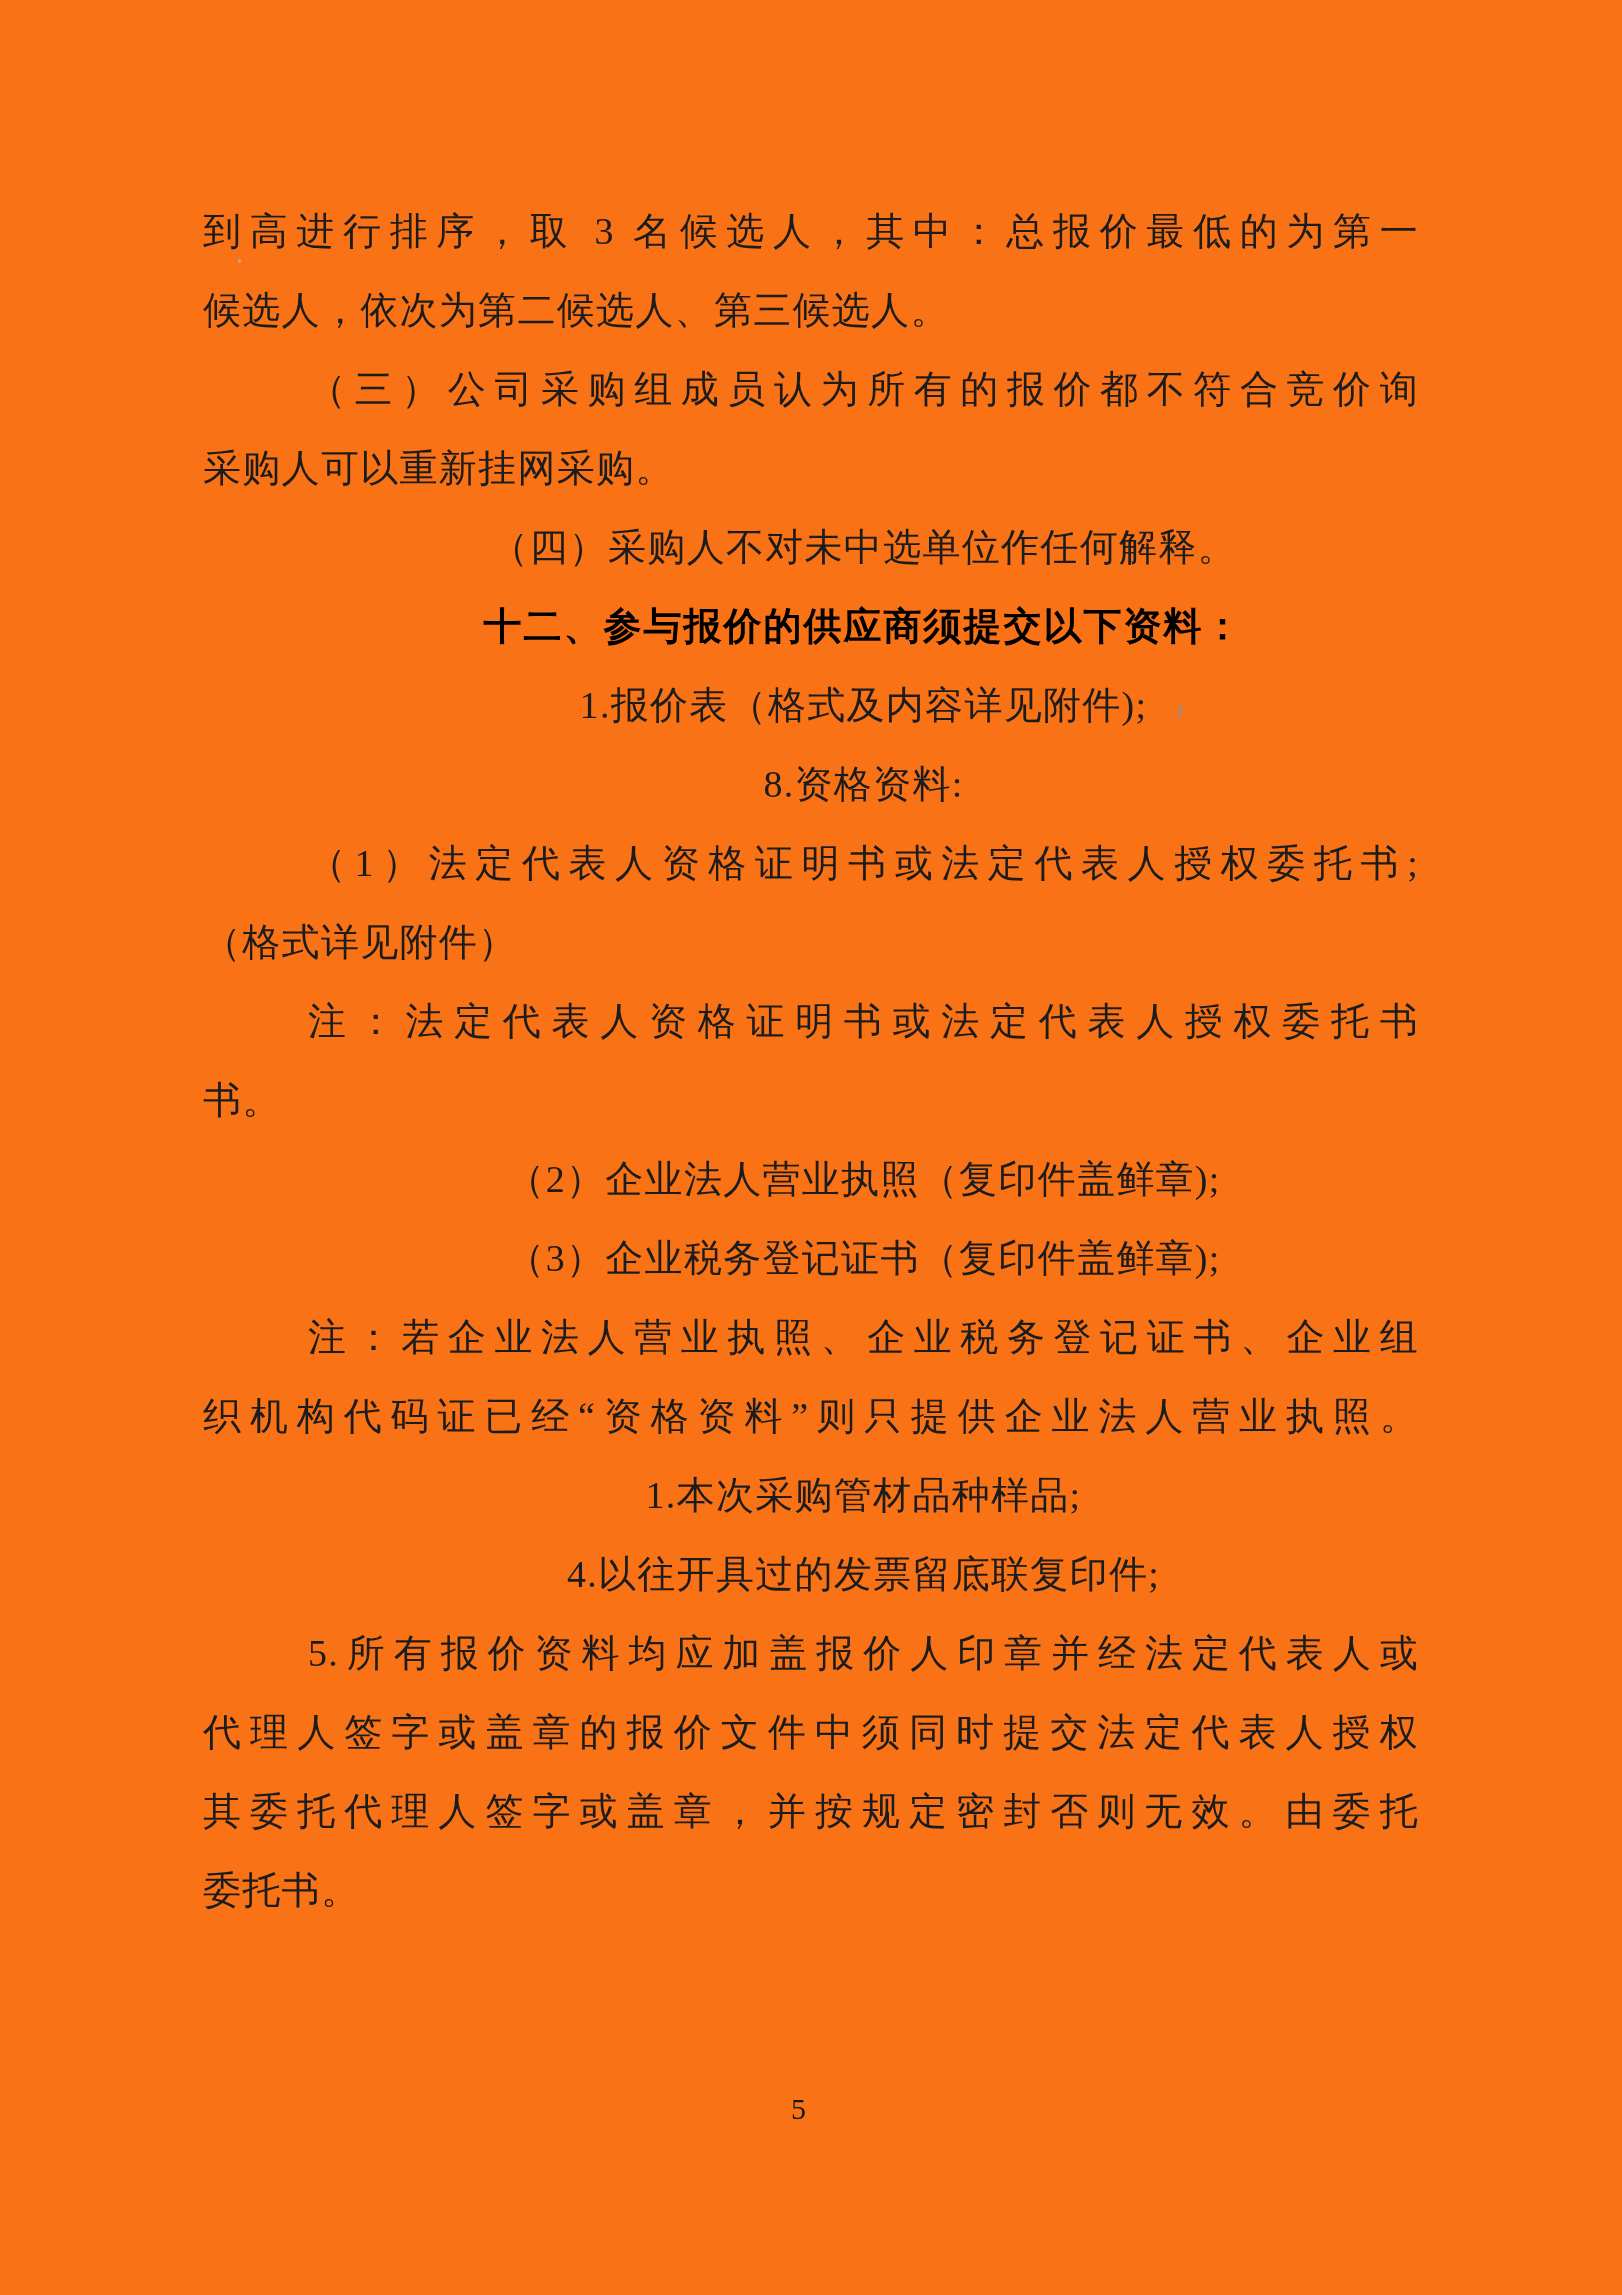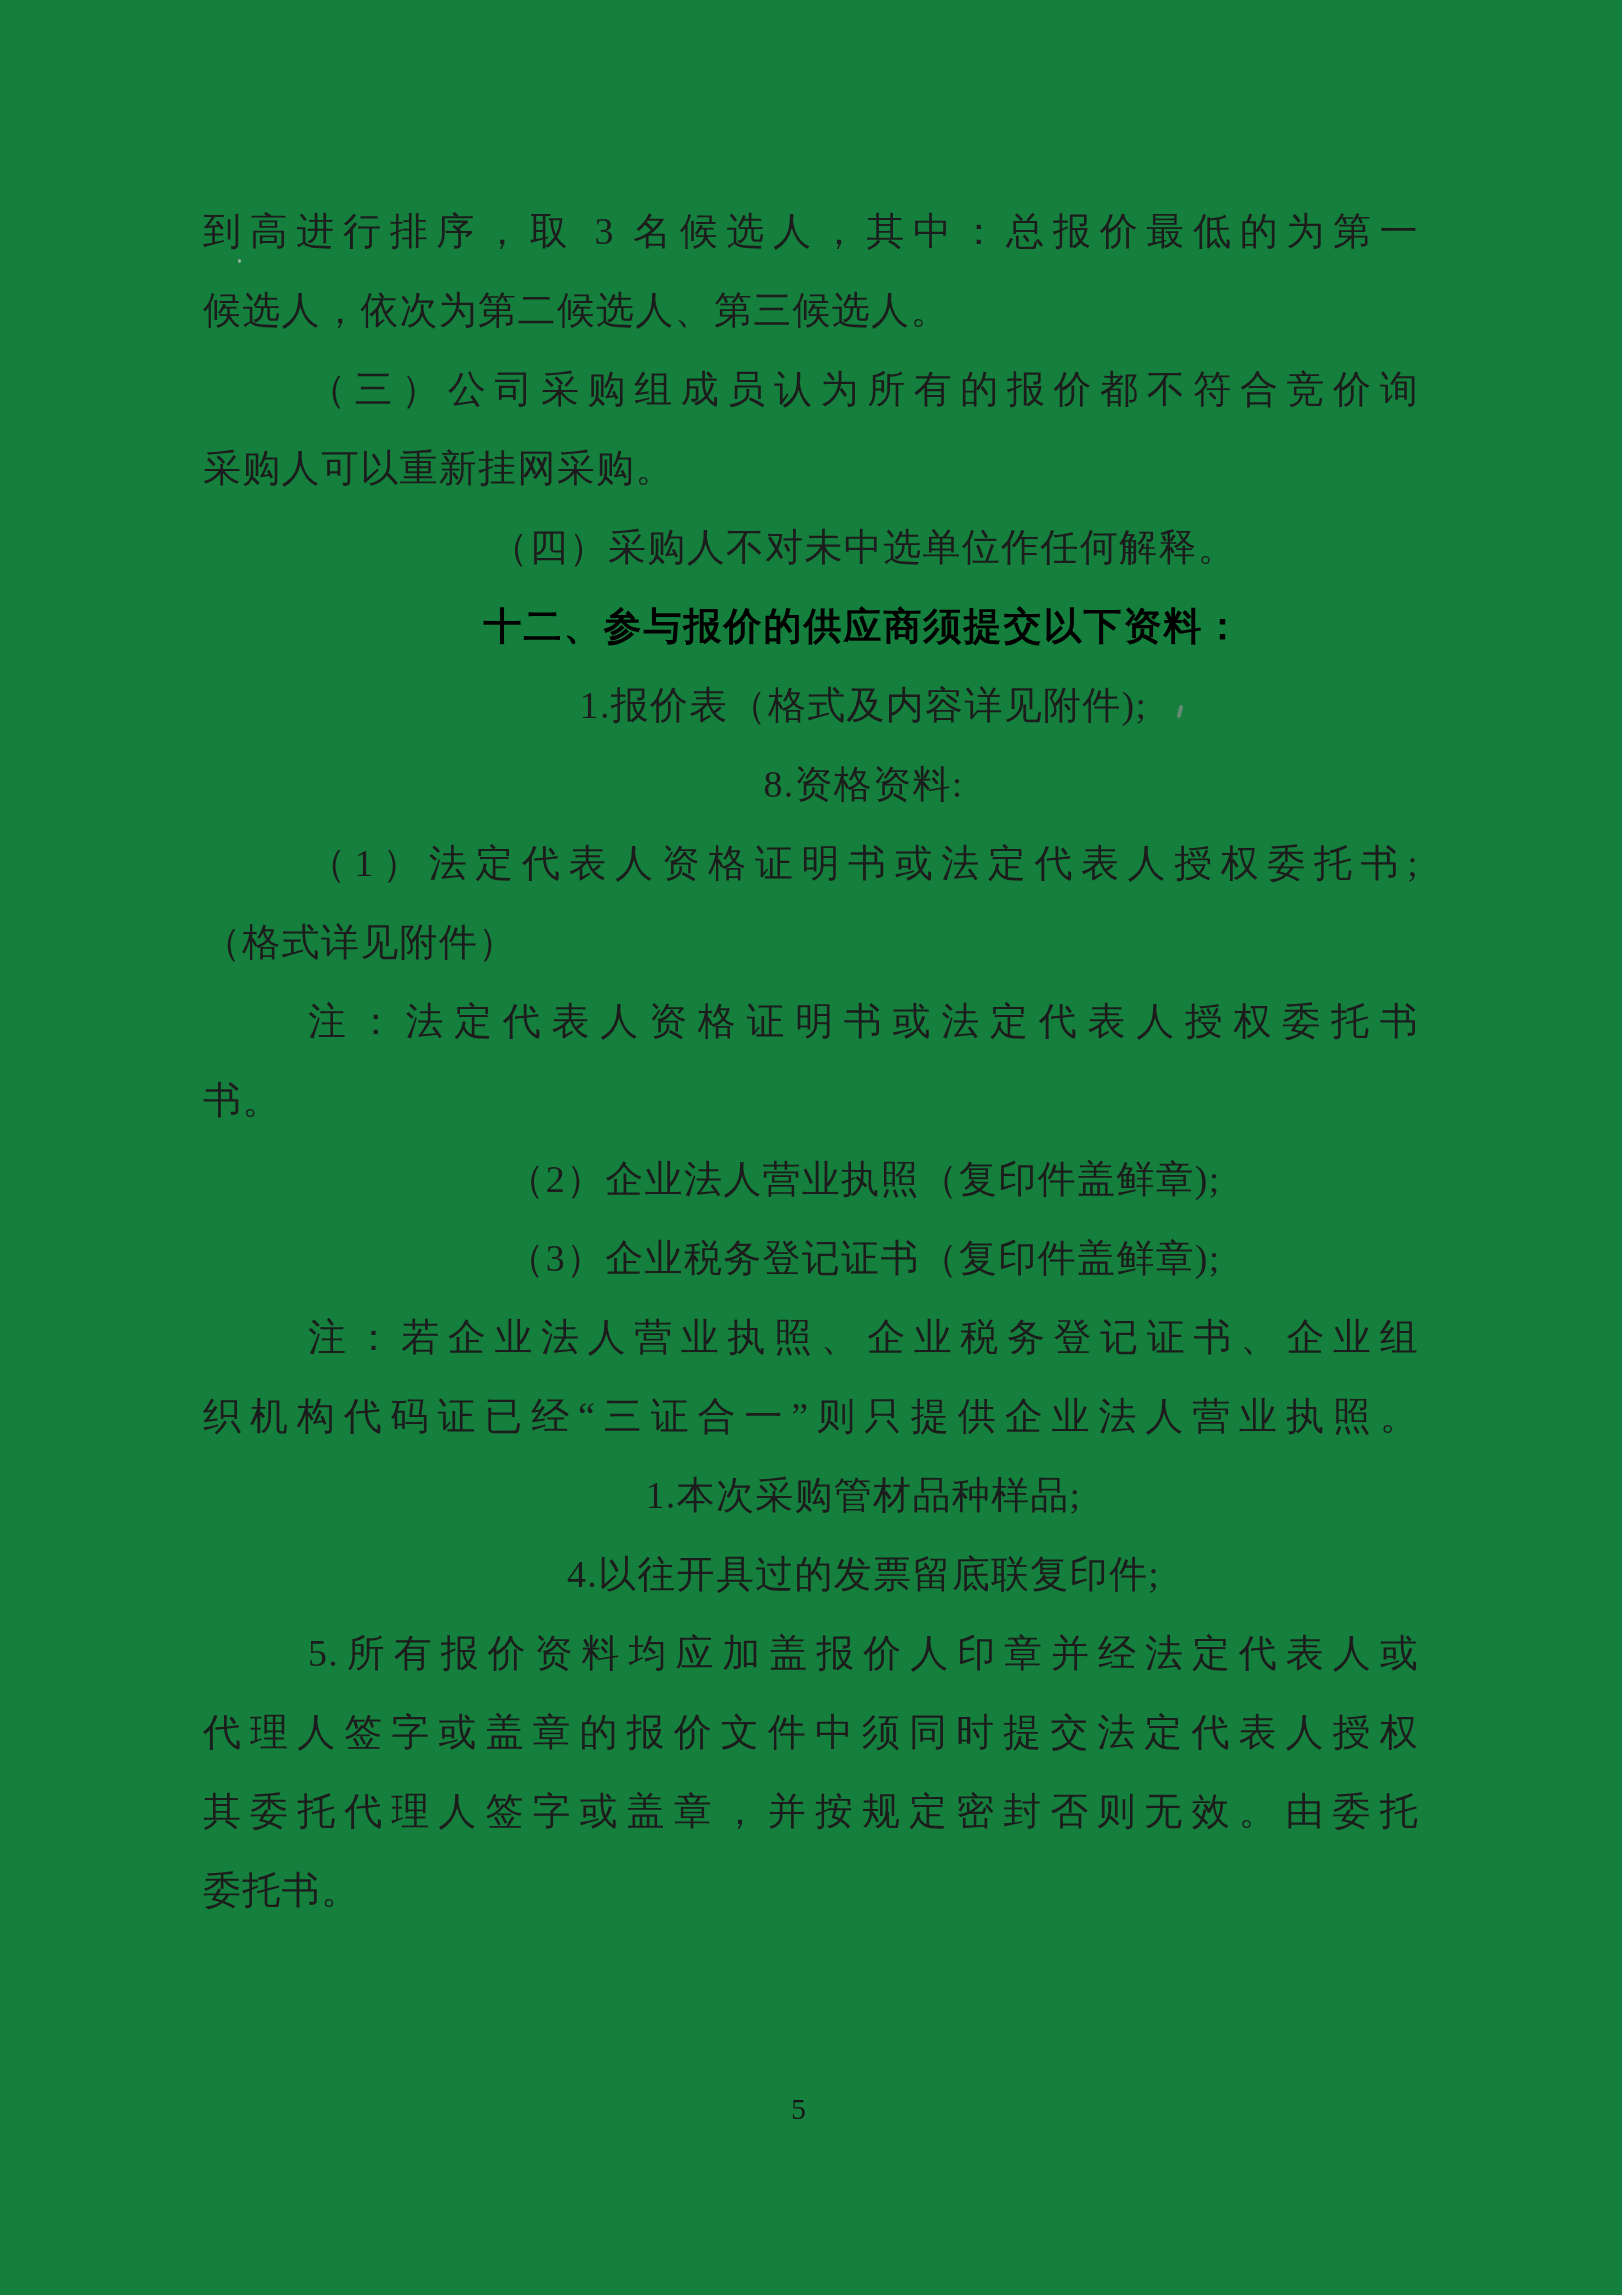--- a/index.html
+++ b/index.html
@@ -4,21 +4,21 @@
 <style>
   html, body {
     margin: 0;
     padding: 0;
     background: #ffffff;
   }
   .page {
     position: relative;
     width: 1623px;
     height: 2295px;
-    background: #15803d;
+    background: #f97316;
     overflow: hidden;
     font-family: "Liberation Serif", "DejaVu Serif", serif;
   }
   .text-block {
     position: absolute;
     left: 203px;
     top: 192px;
     width: 1216px;
   }
   .line {
@@ -92,21 +92,21 @@
       <div class="line indent bold">十二、参与报价的供应商须提交以下资料：</div>
       <div class="line indent">1.报价表（格式及内容详见附件);</div>
       <div class="line indent">8.资格资料:</div>
       <div class="line indent fill">（1）法定代表人资格证明书或法定代表人授权委托书;</div>
       <div class="line">（格式详见附件）</div>
       <div class="line indent fill">注：法定代表人资格证明书或法定代表人授权委托书</div>
       <div class="line">书。</div>
       <div class="line indent">（2）企业法人营业执照（复印件盖鲜章);</div>
       <div class="line indent">（3）企业税务登记证书（复印件盖鲜章);</div>
       <div class="line indent fill">注：若企业法人营业执照、企业税务登记证书、企业组</div>
-      <div class="line fill">织机构代码证已经“三证合一”则只提供企业法人营业执照。</div>
+      <div class="line fill">织机构代码证已经“资格资料”则只提供企业法人营业执照。</div>
       <div class="line indent">1.本次采购管材品种样品;</div>
       <div class="line indent">4.以往开具过的发票留底联复印件;</div>
       <div class="line indent fill">5.所有报价资料均应加盖报价人印章并经法定代表人或</div>
       <div class="line fill">代理人签字或盖章的报价文件中须同时提交法定代表人授权</div>
       <div class="line fill">其委托代理人签字或盖章，并按规定密封否则无效。由委托</div>
       <div class="line">委托书。</div>
     </div>
   <div class="page-number">5</div>
   <div class="speck-a"></div>
   <div class="speck-b"></div>

